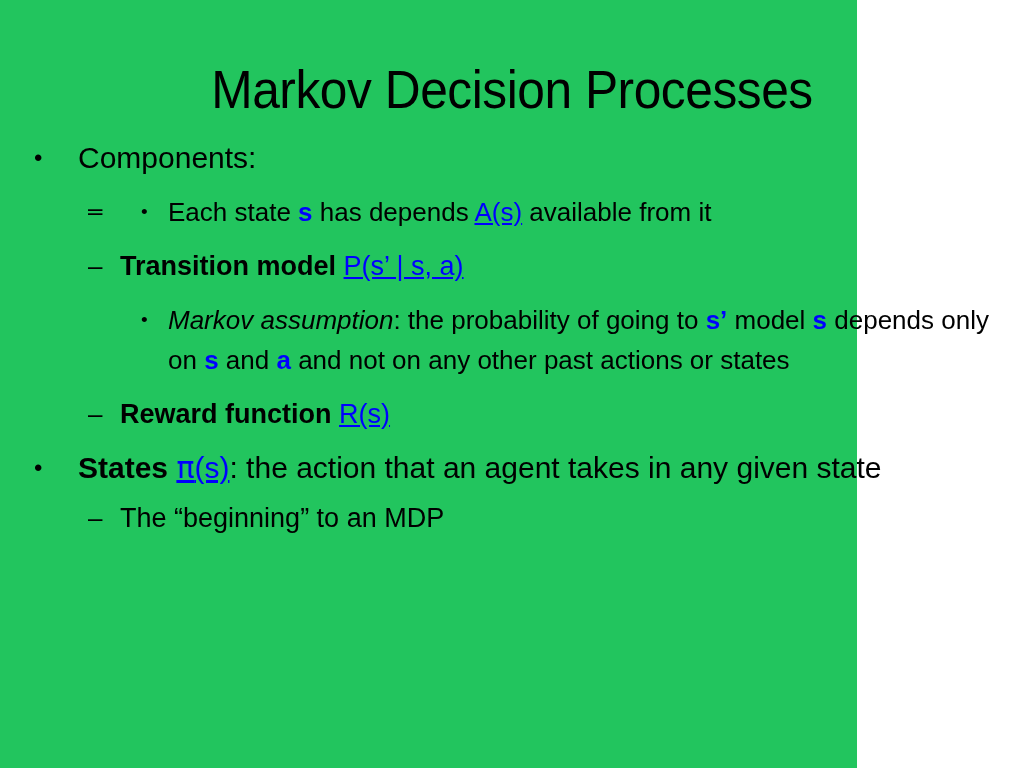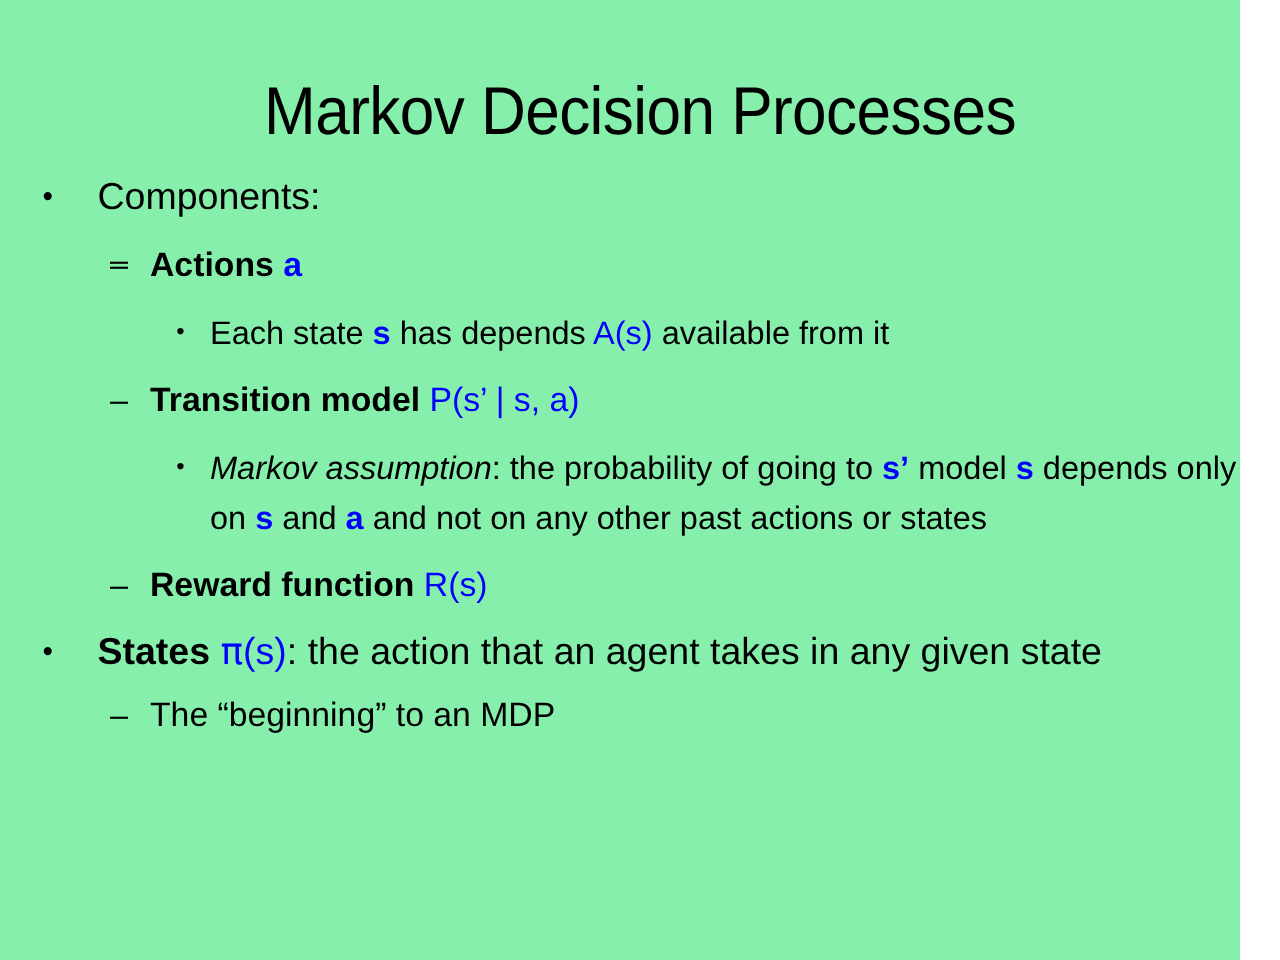--- a/index.html
+++ b/index.html
@@ -12,23 +12,23 @@
     width: 1024px;
     height: 768px;
     overflow: hidden;
     font-family: "Liberation Sans", sans-serif;
     color: #000000;
     -webkit-font-smoothing: antialiased;
   }
 
   .slide {
     position: relative;
-    width: 992px;
+    width: 857px;
     height: 768px;
-    background: #86efac;
+    background: #22c55e;
   }
 
   
   .slide-title {
     position: absolute;
     left: 0;
     top: 22px;
     width: 1024px;
     text-align: center;
     font-family: "Liberation Sans", sans-serif;
@@ -110,21 +110,21 @@
 
   
   .gap-sm { margin-top: 2px; }
   .gap-md { margin-top: 6px; }
   .gap-lg { margin-top: 10px; }
 
   
   .b   { font-weight: 700; }
   .i   { font-style: italic; }
   .sym { color: #0000ff; font-weight: 700; }
-  .sym-r { color: #0000ff; font-weight: 400; }
+  .sym-r { color: #0000ff; font-weight: 400; text-decoration: underline; }
   .sym sub, .sym-r sub {
     font-size: 0.64em;
     vertical-align: -0.22em;
     line-height: 0;
   }
   .greek { font-family: "DejaVu Sans", sans-serif; }
 </style>
 </head>
 <body>
 
@@ -138,21 +138,20 @@
       <span class="bullet">•</span>
       <span class="txt"><span>Components:</span></span>
     </div>
 
     <div class="line lvl2 gap-sm">
       <span class="bullet">–</span>
     </div>
 
     <div class="line lvl2 gap-md">
       <span class="bullet">–</span>
-      <span class="txt"><span class="b">Actions</span><span> </span><span class="sym">a</span></span>
     </div>
 
     <div class="line lvl3 gap-lg">
       <span class="bullet">•</span>
       <span class="txt"><span>Each state </span><span class="sym">s</span><span> has depends </span><span class="sym-r">A(s)</span><span> available from it</span></span>
     </div>
 
     <div class="line lvl2 gap-lg">
       <span class="bullet">–</span>
       <span class="txt"><span class="b">Transition model</span><span> </span><span class="sym-r">P(s’ | s, a)</span></span>

